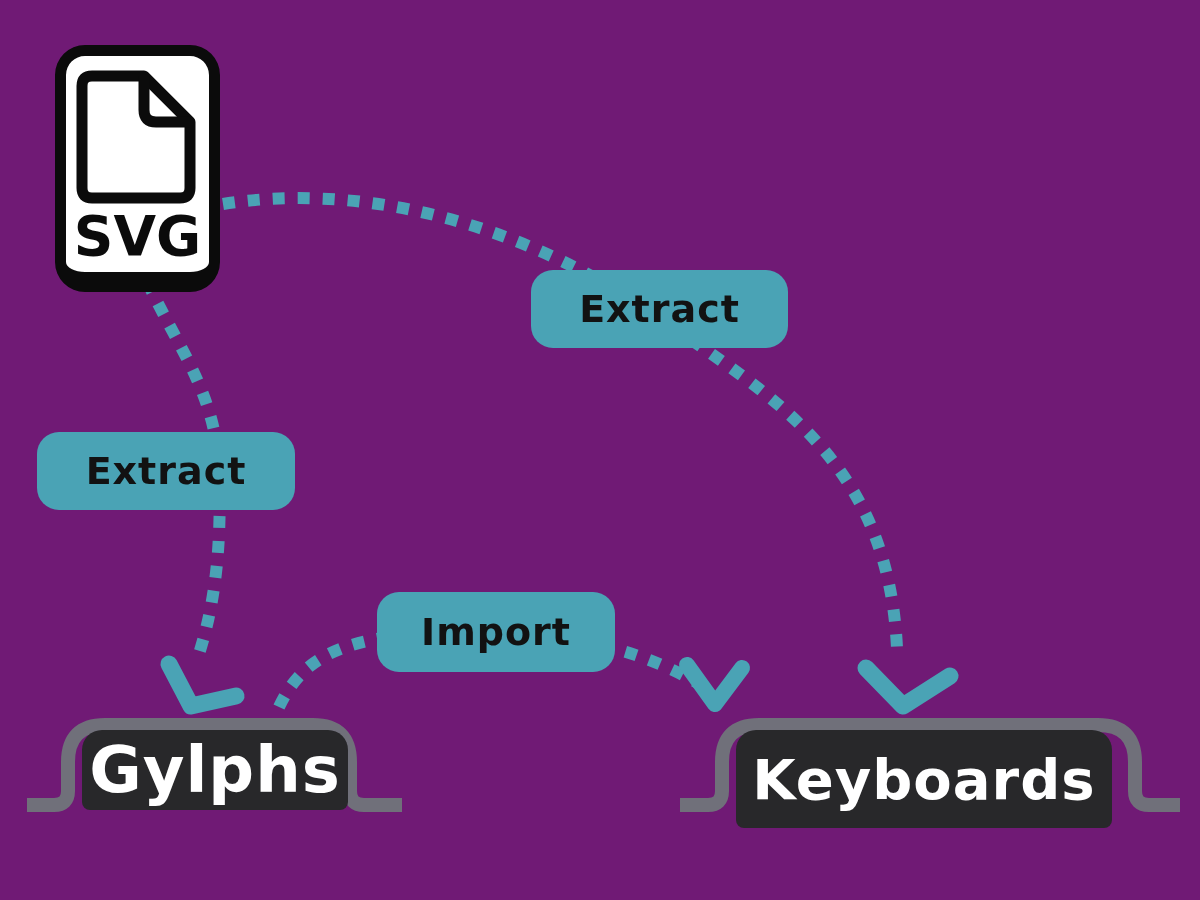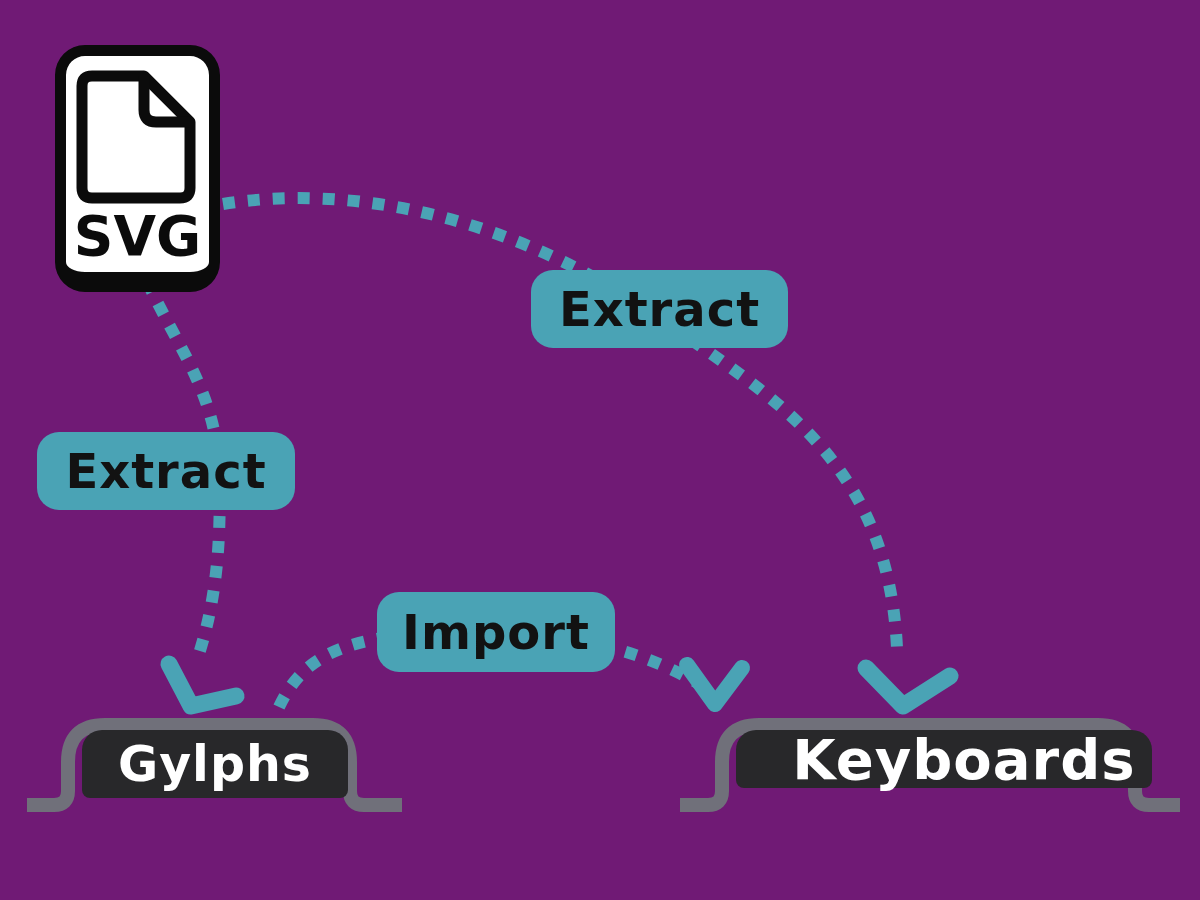--- a/index.html
+++ b/index.html
@@ -21,38 +21,38 @@
     width: 1200px;
     height: 900px;
   }
   .edge-label {
     position: absolute;
     display: flex;
     align-items: center;
     justify-content: center;
     border-radius: 22px;
     font-weight: bold;
-    font-size: 48px;
+    font-size: 38px;
     color: #121212;
     letter-spacing: 1px;
     user-select: none;
   }
   .key-face {
     position: absolute;
     display: flex;
     align-items: center;
     justify-content: center;
     border-radius: 20px 20px 8px 8px;
     font-weight: bold;
     color: #ffffff;
     letter-spacing: 1px;
     user-select: none;
   }
-  #key-glyphs { left: 82px; top: 730px; width: 266px; height: 68px; font-size: 49px; }
-  #key-keyboards { left: 736px; top: 730px; width: 376px; height: 58px; font-size: 56px; padding-left: 40px; }
+  #key-glyphs { left: 82px; top: 730px; width: 266px; height: 80px; font-size: 64px; }
+  #key-keyboards { left: 736px; top: 730px; width: 376px; height: 98px; font-size: 56px; }
 
   #file-icon {
     position: absolute;
     left: 55px; top: 45px;
     width: 143px; height: 216px;
     border: 11px solid #0b0b0b;
     border-bottom-width: 20px;
     border-radius: 30px;
     background: #ffffff;
   }

